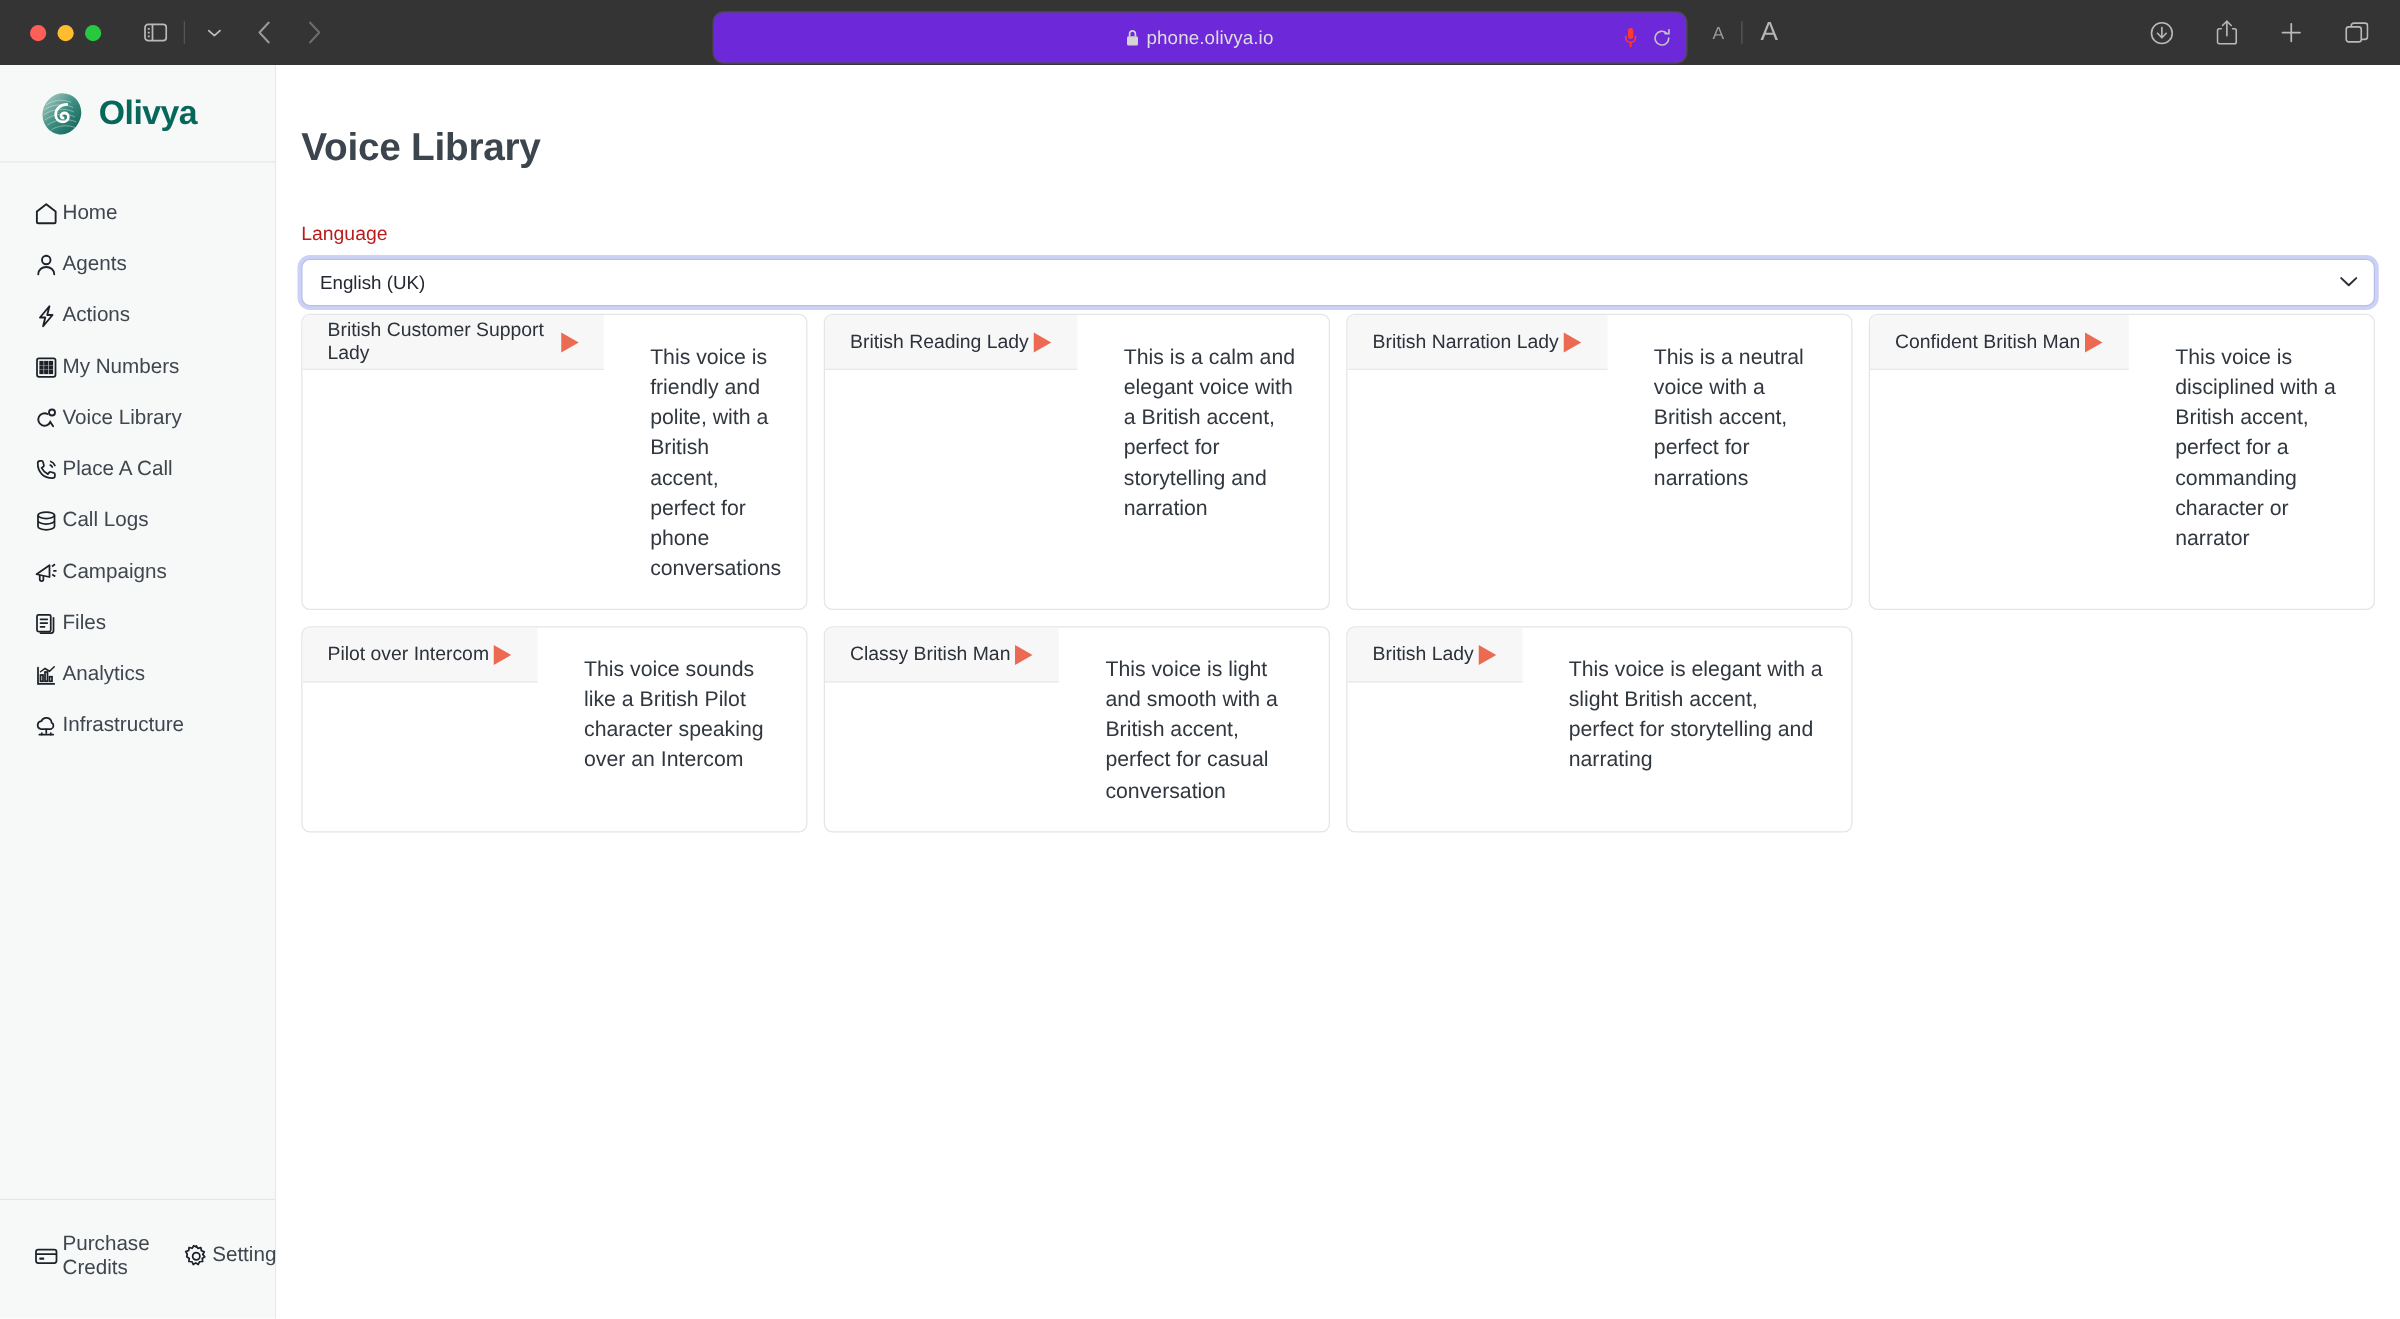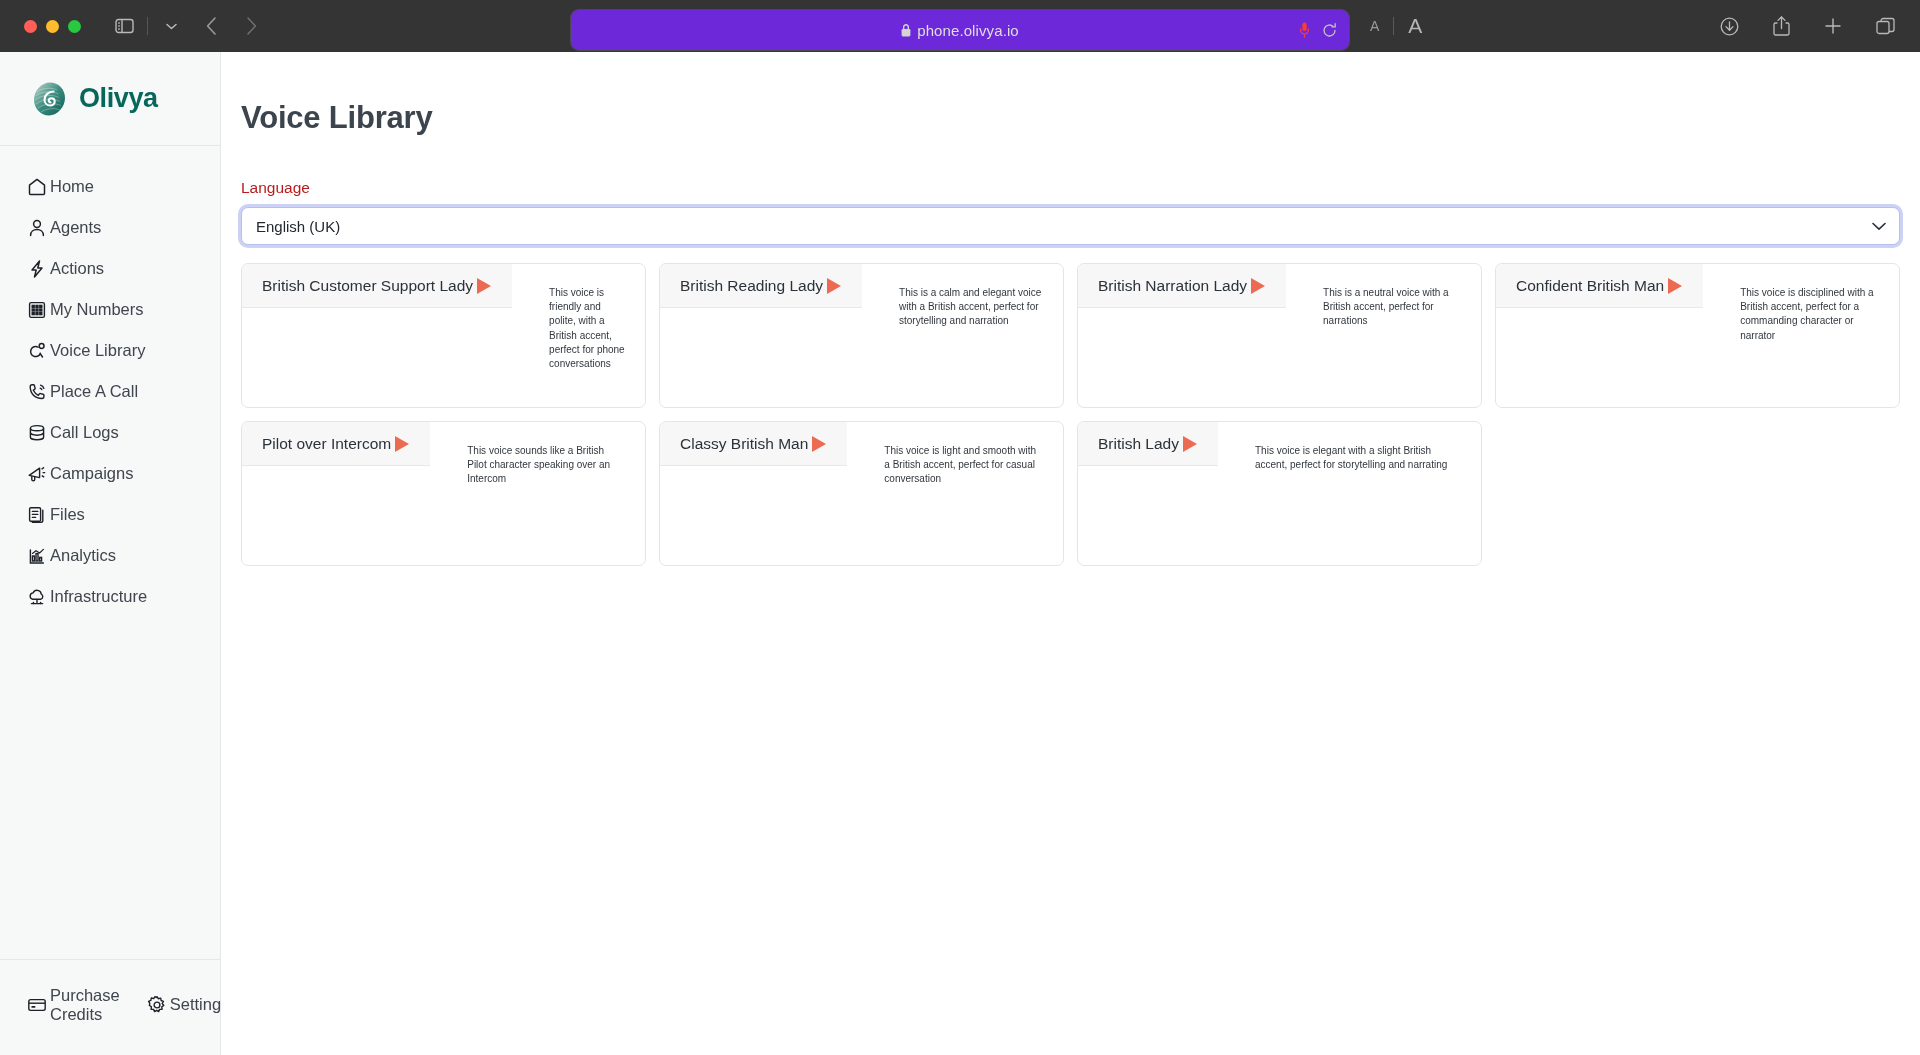--- a/index.html
+++ b/index.html
@@ -84,21 +84,21 @@
   
   .sidebar {
     width: 221px;
     background: #f7f8f8;
     border-right: 1px solid #e7e8ea;
     display: flex;
     flex-direction: column;
     flex-shrink: 0;
   }
   .logo-area {
-    height: 94px;
+    height: 78px;
     display: flex;
     align-items: center;
     gap: 9px;
     padding-left: 30px;
     border-bottom: 1px solid #e5e7e9;
   }
   .logo-mark { width: 40px; height: 40px; flex-shrink: 0; }
   .logo-text { font-size: 27px; font-weight: bold; color: #07675b; letter-spacing: -0.4px; }
 
   .nav-list { padding-top: 20px; display: flex; flex-direction: column; }
@@ -130,21 +130,21 @@
     padding-left: 20px;
     margin-bottom: 43px;
     letter-spacing: -0.2px;
   }
   .content { padding: 0 20px 0 20px; }
 
   .field-label { font-size: 15.5px; color: #b91c1c; margin-bottom: 10px; }
   .select-wrap {
     position: relative;
     width: 100%;
-    margin-bottom: 18px;
+    margin-bottom: 6px;
   }
   .select-box {
     width: 100%;
     height: 38px;
     border: 1px solid #b9bfe8;
     border-radius: 7px;
     background: #ffffff;
     box-shadow: 0 0 0 3px #ccd2f5;
     display: flex;
     align-items: center;
@@ -193,21 +193,21 @@
     cursor: pointer;
   }
   .play-tri {
     width: 0; height: 0;
     border-top: 8.5px solid transparent;
     border-bottom: 8.5px solid transparent;
     border-left: 14px solid #ec6a52;
   }
   .voice-desc {
     padding: 22px 20px 20px 20px;
-    font-size: 10px;
+    font-size: 17px;
     line-height: 1.42;
     color: #31373e;
     flex: 1;
   }
 </style>
 </head>
 <body>
 
 <div class="browser-chrome">
   <div class="traffic-lights">

